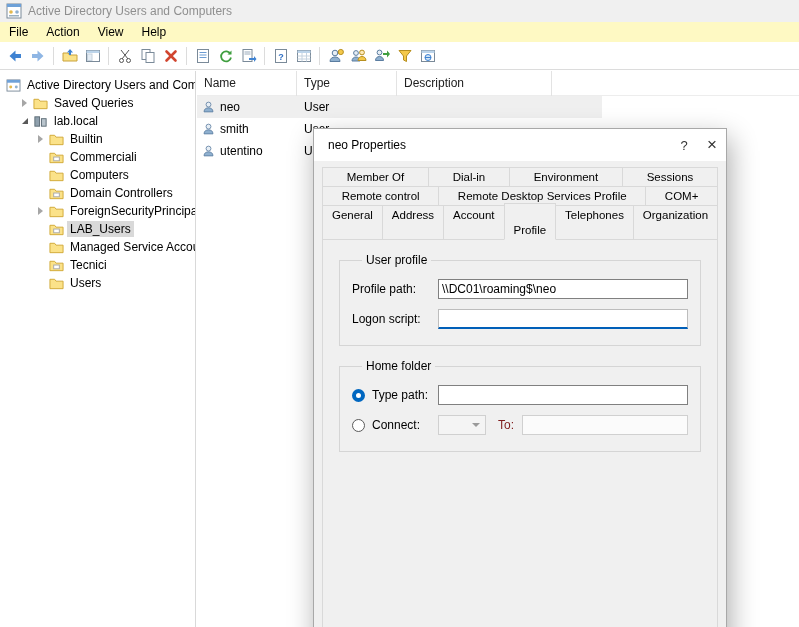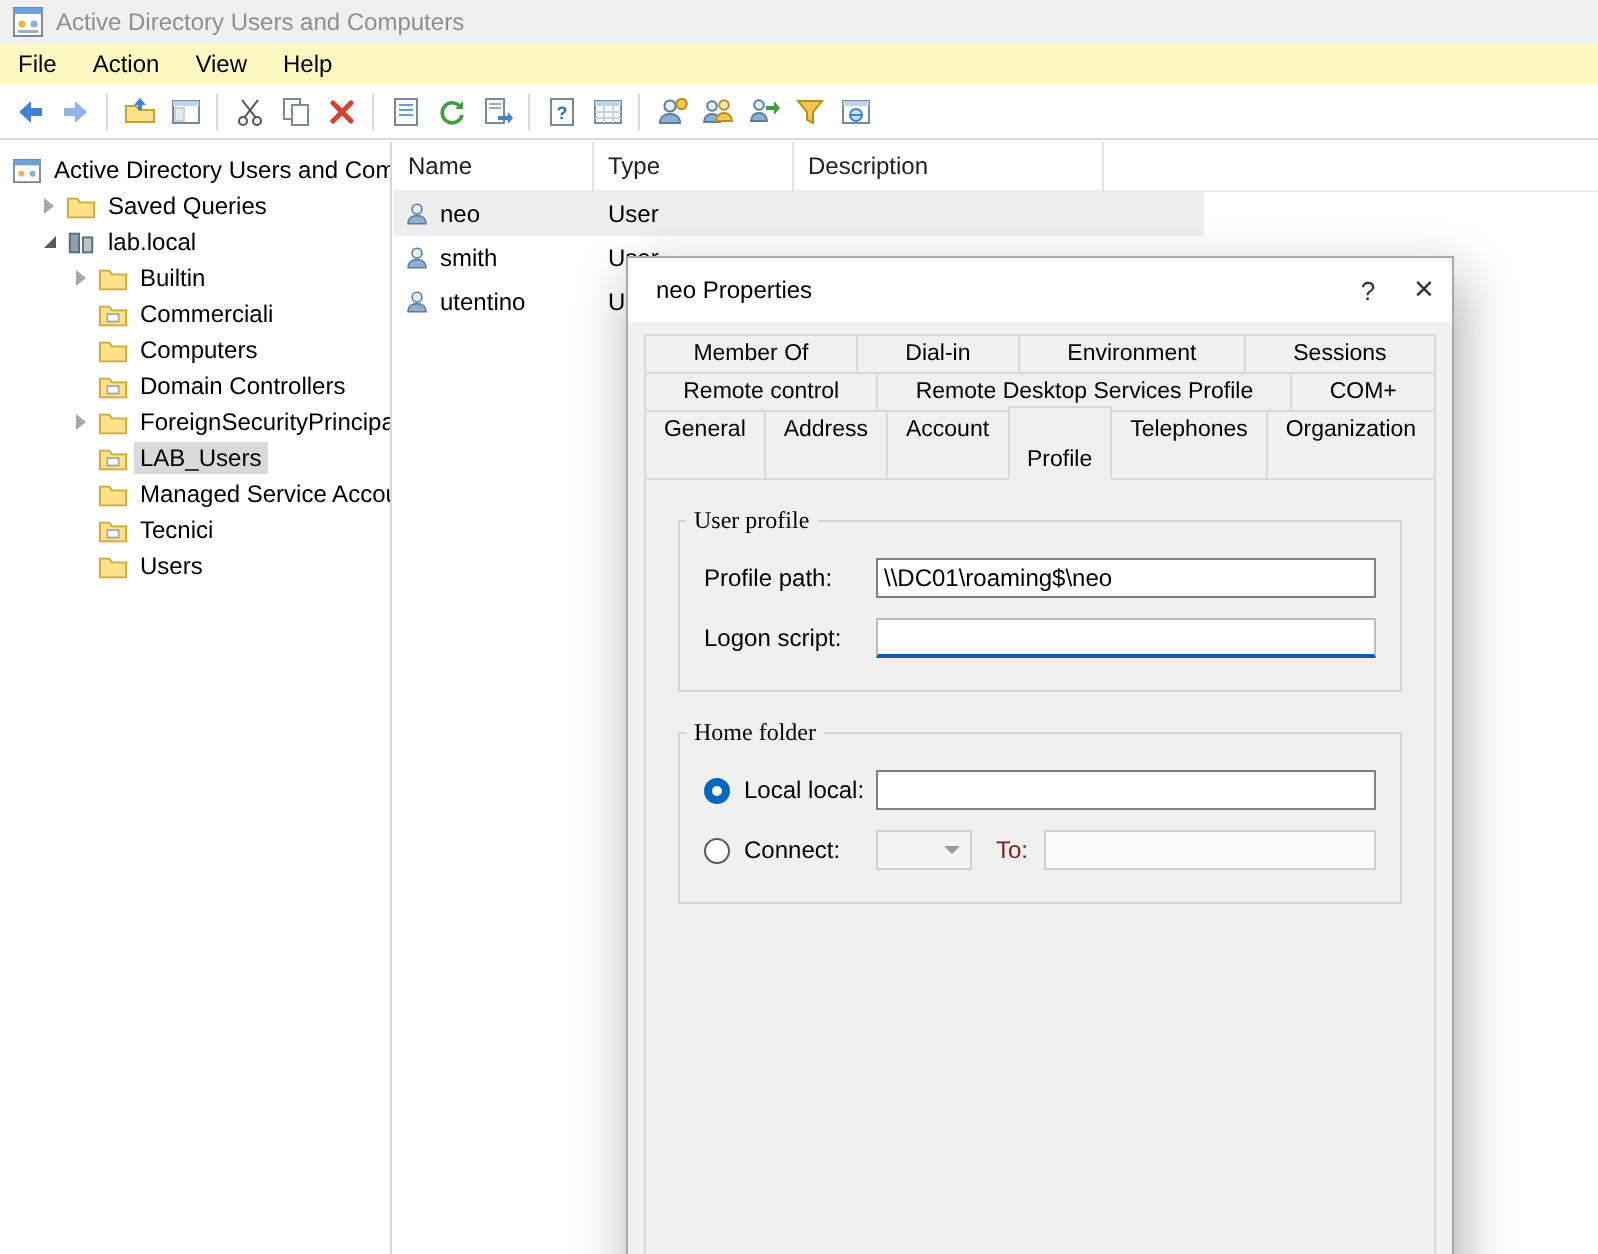--- a/index.html
+++ b/index.html
@@ -72,21 +72,21 @@
   .tabsrow { display:flex; }
   .tab { flex:1 1 auto; text-align:center; padding:3px 5px; font-size:11.5px; white-space:nowrap;
          background:#f0f0f0; border:1px solid #d9d9d9; margin-left:-1px; margin-top:-1px; cursor:default; }
   .tabsrow .tab:first-child { margin-left:0; }
   .tabsrow.first .tab { margin-top:0; }
   .tab.active { position:relative; z-index:3; margin-top:-3px; padding-top:20px;
                 border-bottom:1px solid #f0f0f0; background:#f0f0f0; }
   .page { flex:1; border:1px solid #d9d9d9; margin-top:-1px; background:#f0f0f0; position:relative; z-index:1; }
 
   .group { border:1px solid #d5d5d5; margin:20px 16px 0 16px; padding:8px 12px 16px 12px; position:relative; }
-  .group .legend { position:absolute; top:-8px; left:3px; background:#f0f0f0; padding:0 4px;font-family:Liberation Serif, serif; }
+  .group .legend { position:absolute; top:-8px; left:22px; background:#f0f0f0; padding:0 4px; }
   .frow { display:flex; align-items:center; margin-top:10px; }
   .flabel { width:86px; flex:none; }
   .tinput { flex:1; height:20px; border:1px solid #808080; background:#fff;
             font:inherit; padding:1px 3px; outline:none; }
   .tinput.focus { border:1px solid #bdbdbd; border-bottom:2px solid #005fb8; }
   .radio { width:13px; height:13px; border-radius:50%; border:1px solid #5a5a5a; background:#fff;
            margin-right:7px; flex:none; }
   .radio.checked { border:4px solid #0067c0; }
   .rlabel { width:66px; flex:none; }
   .combo { width:48px; height:20px; border:1px solid #d0d0d0; background:#f4f4f4; flex:none;
@@ -463,21 +463,21 @@
         <div class="frow">
           <span class="flabel">Logon script:</span>
           <input class="tinput focus" type="text" value="" style="">
         </div>
       </div>
 
       <div class="group">
         <span class="legend">Home folder</span>
         <div class="frow">
           <span class="radio checked"></span>
-          <span class="rlabel">Local local:</span>
+          <span class="rlabel">Type path:</span>
           <input class="tinput" type="text" value="" style="">
         </div>
         <div class="frow">
           <span class="radio"></span>
           <span class="rlabel">Connect:</span>
           <span class="combo">
               <span class="car"></span>
             </span>
           <span class="tolabel">To:</span>
           <input class="tinput disabled" type="text" value="" style="">

